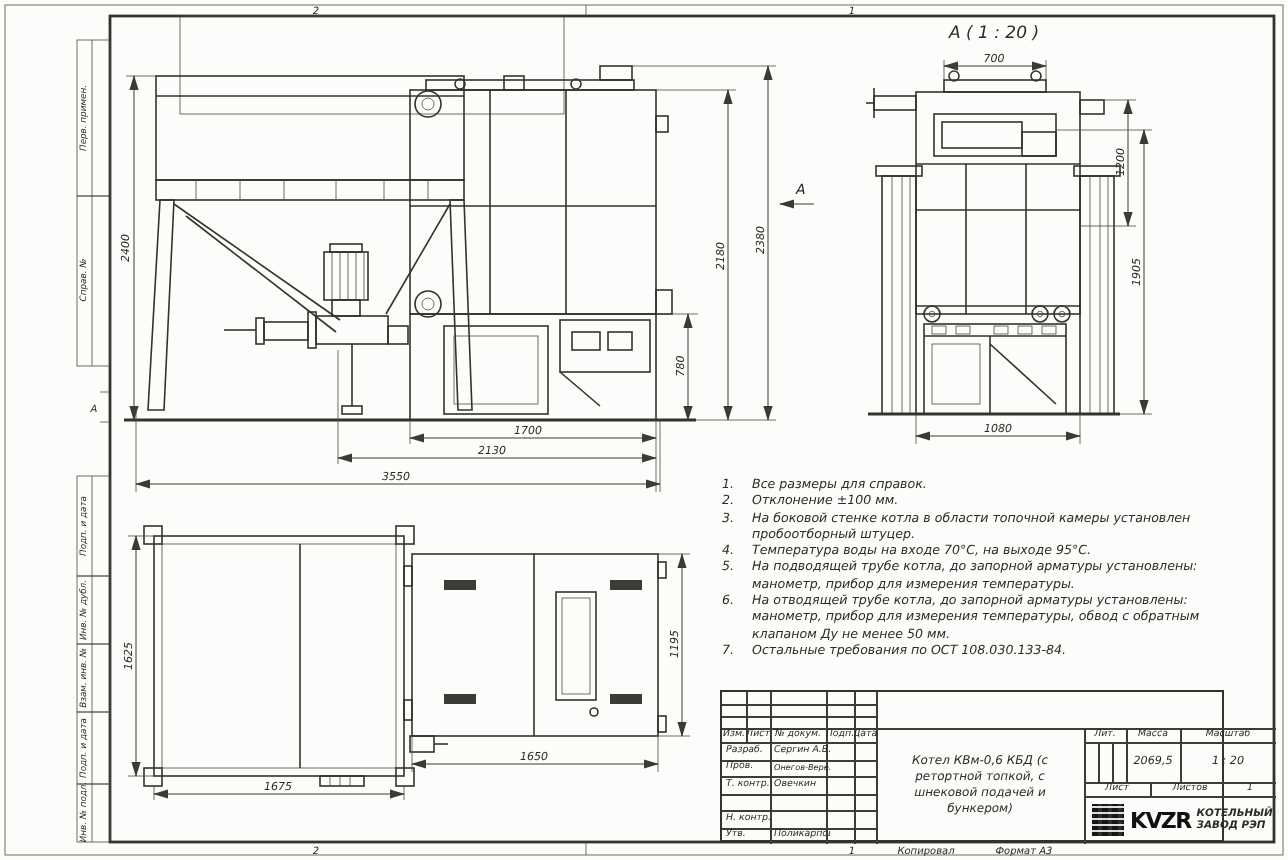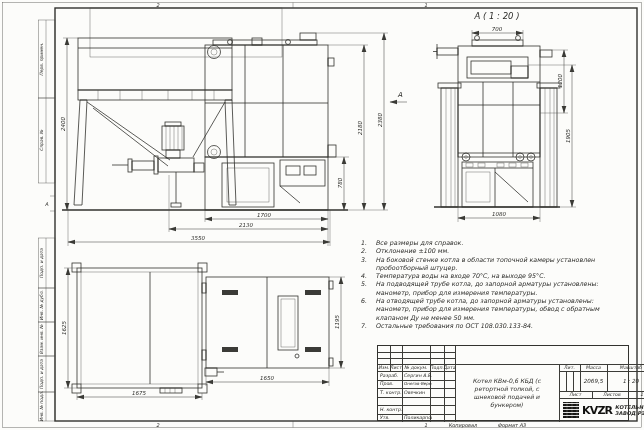--- a/index.html
+++ b/index.html
@@ -15,21 +15,21 @@
 
   
   .notes{position:absolute;left:358px;top:239px;width:272px;font-size:6.3px;
          line-height:1.32;font-style:italic;color:#2b2b28;}
   .note{display:flex;}
   .note .num{flex:0 0 15px;padding-left:3px;}
   .note .txt{flex:1;}
 
   
   .tb{position:absolute;left:360px;top:345px;width:252px;height:76px;
-      border:1.3px solid #32322e;box-sizing:border-box;font-style:italic;margin-left:17px;}
+      border:1.3px solid #32322e;box-sizing:border-box;font-style:italic;}
   .tb .h{position:absolute;background:#3c3c38;height:1px;}
   .tb .v{position:absolute;background:#3c3c38;width:1px;}
   .tb .c{position:absolute;font-size:4.7px;display:flex;align-items:center;
          justify-content:center;overflow:hidden;white-space:nowrap;}
   .tb .c.l{justify-content:flex-start;padding-left:2px;}
   .tb .title-cell{font-size:6px;text-align:center;line-height:1.35;
                   display:flex;align-items:center;justify-content:center;padding:1px 3px;box-sizing:border-box;}
   .tb .logo-row{display:flex;align-items:center;gap:3px;padding-left:4px;box-sizing:border-box;}
   .logo-sq{width:16px;height:16px;background:
       repeating-linear-gradient(0deg,transparent 0 2px,rgba(255,255,255,.85) 2px 3px),

